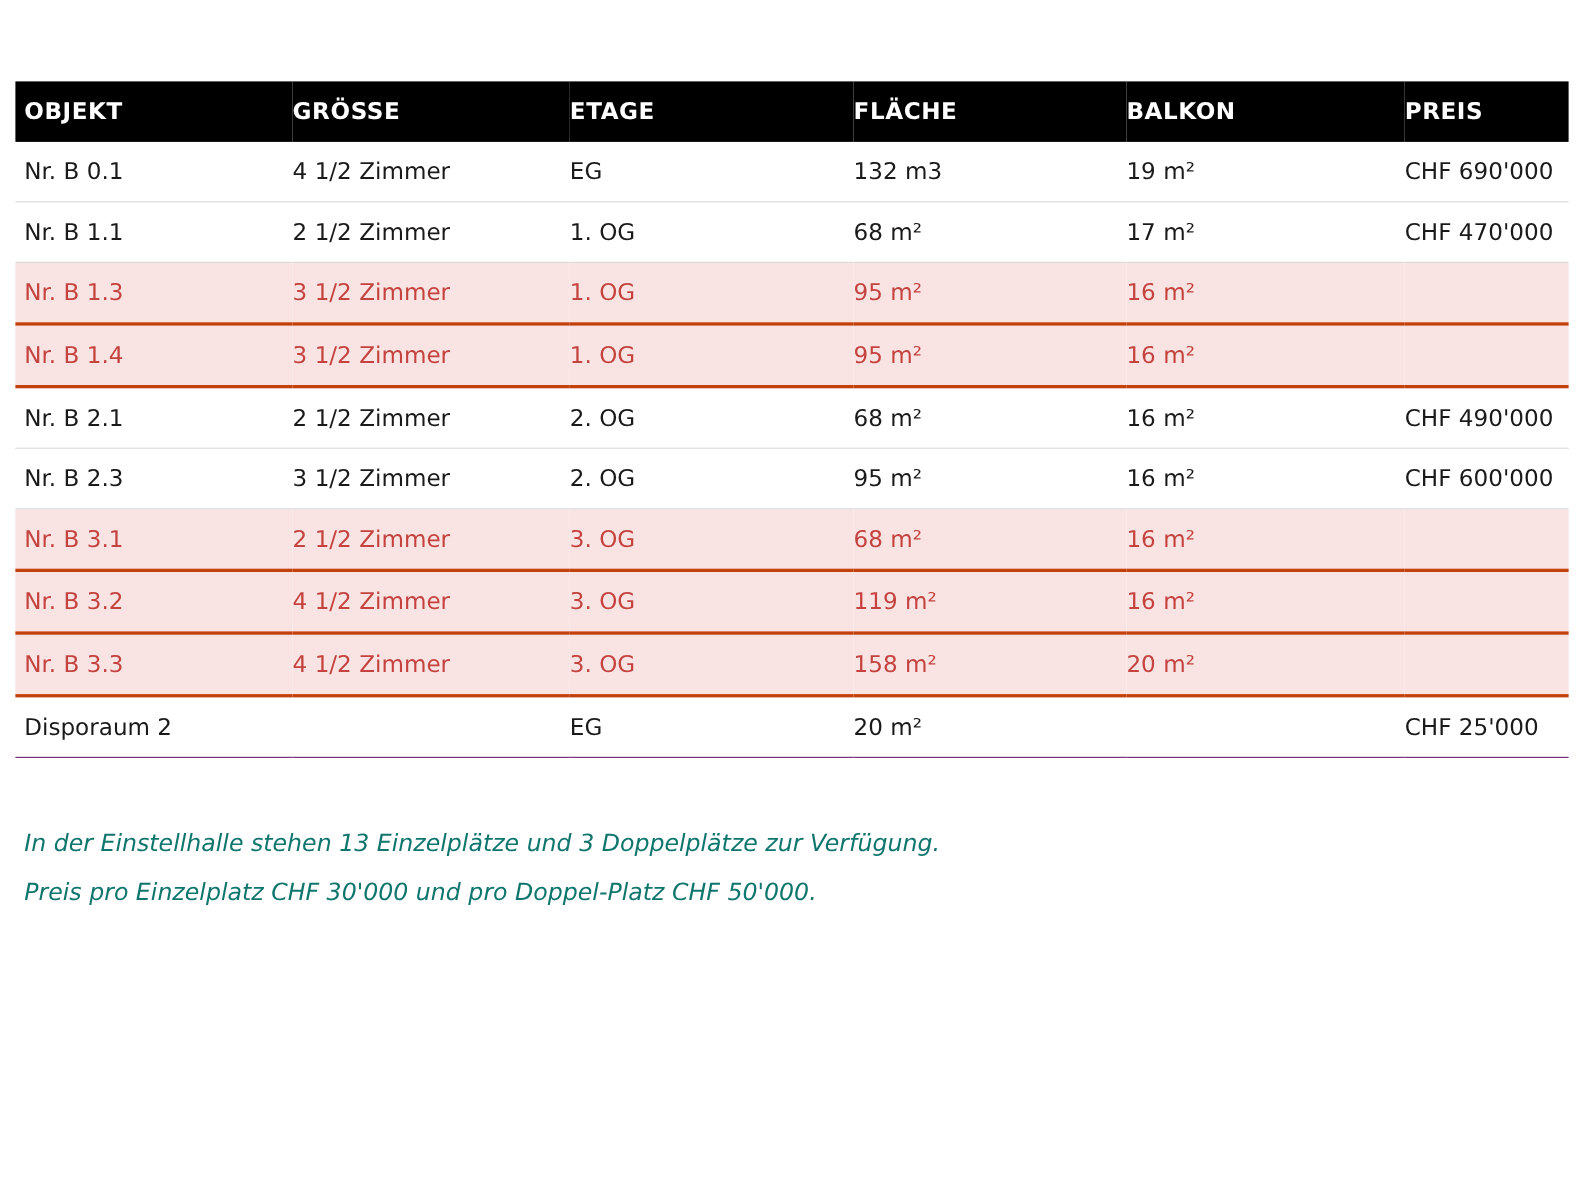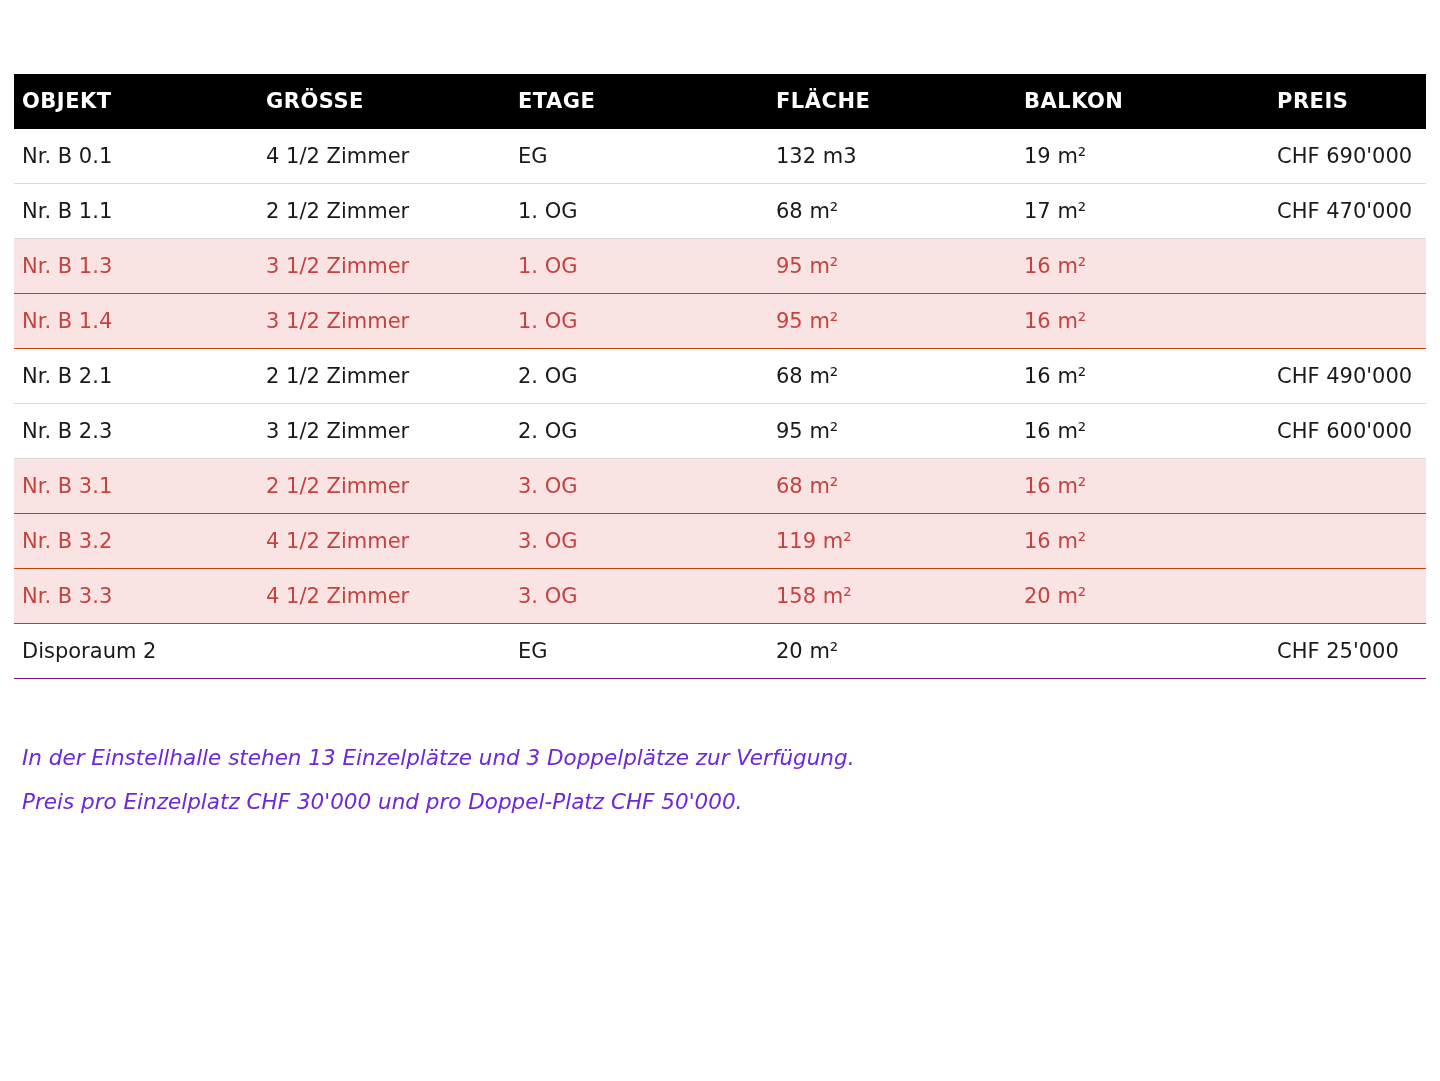--- a/index.html
+++ b/index.html
@@ -52,33 +52,33 @@
     font-weight: normal;
     padding: 15px 0 15px 0;
     border-bottom: 1px solid #d8d8d8;
     vertical-align: middle;
     white-space: nowrap;
   }
   tbody td.first { padding-left: 8px; }
   tbody tr.sold td {
     background: #fae3e3;
     color: #c4433f;
-    border-bottom: 1px solid #c2410c;
+    border-bottom: 3px solid #c2410c;
   }
   tbody tr:last-child td { border-bottom: 1px solid #701a75; }
 
   .notes {
     margin-top: 66px;
     padding-left: 8px;
   }
   .notes p {
     margin: 0 0 18px 0;
     font-size: 21.5px;
     font-style: italic;
-    color: #6d28d9;
+    color: #0f766e;
     line-height: 1.2;
   }
 </style>
 </head>
 <body>
 
 <div class="page">
 
   <table class="unit-table">
     <colgroup>

